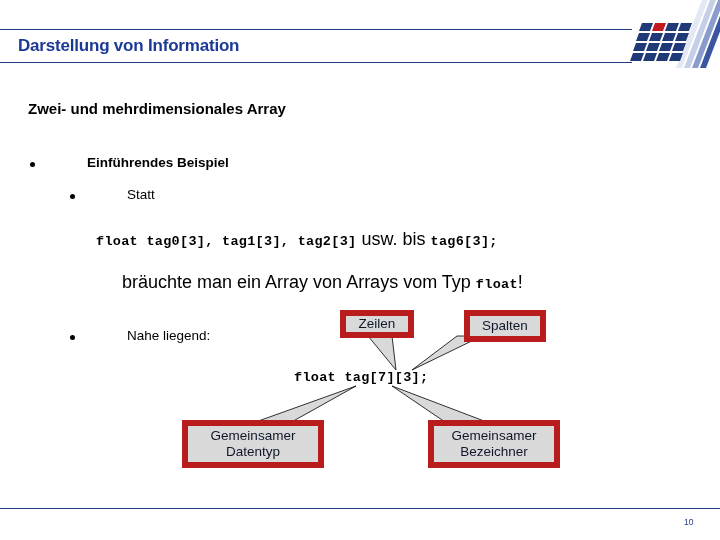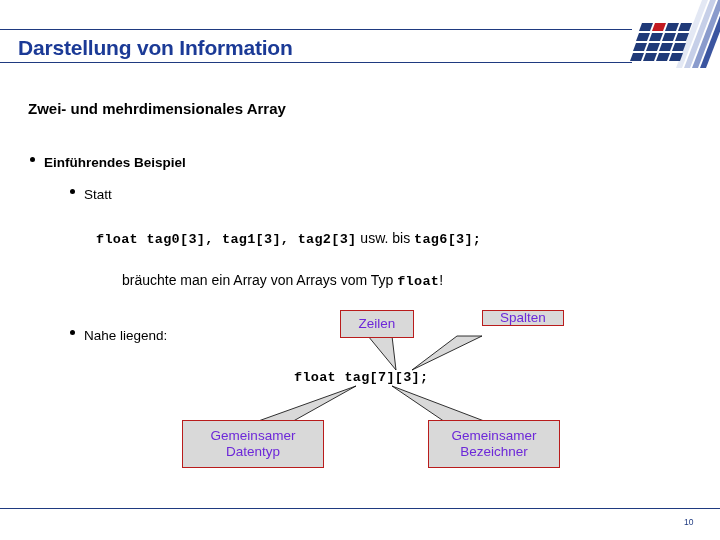--- a/index.html
+++ b/index.html
@@ -26,21 +26,21 @@
   }
   #header-rule-bottom {
     position: absolute;
     left: 0; top: 62px;
     width: 632px; height: 1px;
     background: #1f3a80;
   }
   #slide-title {
     position: absolute;
     left: 18px; top: 36px;
-    font-size: 21px;
+    font-size: 17px;
     font-weight: bold;
     color: #1b3a96;
     letter-spacing: -0.2px;
     white-space: nowrap;
   }
 
   
   #logo {
     position: absolute;
     left: 626px; top: 0px;
@@ -52,22 +52,23 @@
     position: absolute;
     left: 28px; top: 100px;
     font-size: 15px;
     font-weight: bold;
     white-space: nowrap;
     text-align: center;
   }
   .bullet-row {
     position: absolute;
     display: flex;
-    align-items: center;
-    white-space: nowrap;
+    align-items: flex-end;
+    white-space: nowrap;
+    gap: 43px;
   }
   .bullet-dot {
     display: inline-block;
     width: 5px; height: 5px;
     border-radius: 50%;
     background: #000;
     margin-right: 9px;
     position: relative;
     top: -3px;
     flex: 0 0 auto;
@@ -90,21 +91,21 @@
 
   .mono {
     font-family: Liberation Mono, monospace;
     font-weight: bold;
     font-size: 13.5px;
     letter-spacing: 0.3px;
   }
   .prose {
     font-family: "Liberation Sans", sans-serif;
     font-weight: normal;
-    font-size: 14px;
+    font-size: 18px;
   }
 
   #code-line-1 {
     position: absolute;
     left: 96px; top: 229px;
     white-space: nowrap;
   }
   #braeuchte-line {
     position: absolute;
     left: 96px; top: 272px;
@@ -115,40 +116,40 @@
   #code-line-2 {
     position: absolute;
     left: 294px; top: 370px;
     white-space: nowrap;
   }
 
   
   .callout {
     position: absolute;
     background: #d9d9d9;
-    border: 1px solid #b91c1c;
+    border: 6px solid #b91c1c;
     box-sizing: border-box;
     display: flex;
     align-items: center;
     justify-content: center;
     text-align: center;
     font-size: 13.5px;
     line-height: 1.18;
-    color: #6d28d9;
+    color: #0f172a;
     z-index: 3;
   }
   .callout-tail {
     position: absolute;
     z-index: 2;
     overflow: visible;
     pointer-events: none;
   }
 
   #callout-zeilen  { left: 340px; top: 310px; width: 74px;  height: 28px; }
-  #callout-spalten { left: 482px; top: 310px; width: 82px;  height: 16px; }
+  #callout-spalten { left: 464px; top: 310px; width: 82px;  height: 32px; }
   #callout-datentyp   { left: 182px; top: 420px; width: 142px; height: 48px; }
   #callout-bezeichner { left: 428px; top: 420px; width: 132px; height: 48px; }
 
   
   #footer-rule {
     position: absolute;
     left: 0; top: 508px;
     width: 720px; height: 1px;
     background: #1f3a80;
   }

